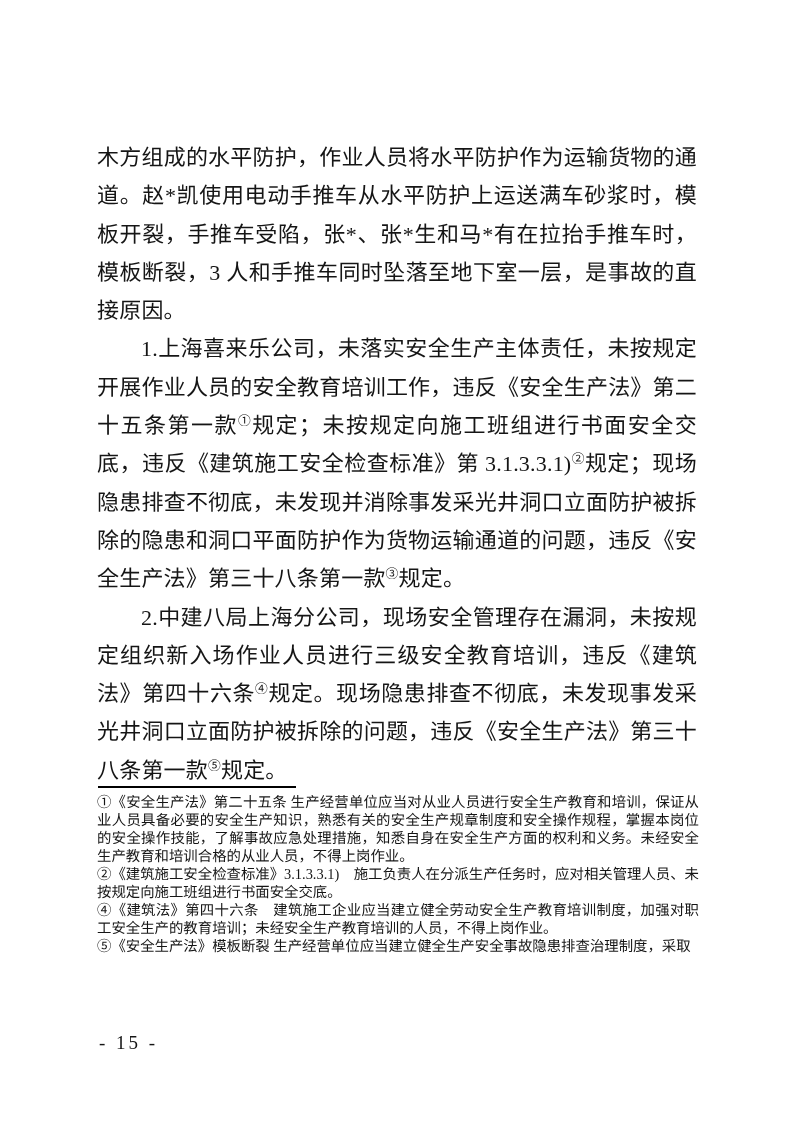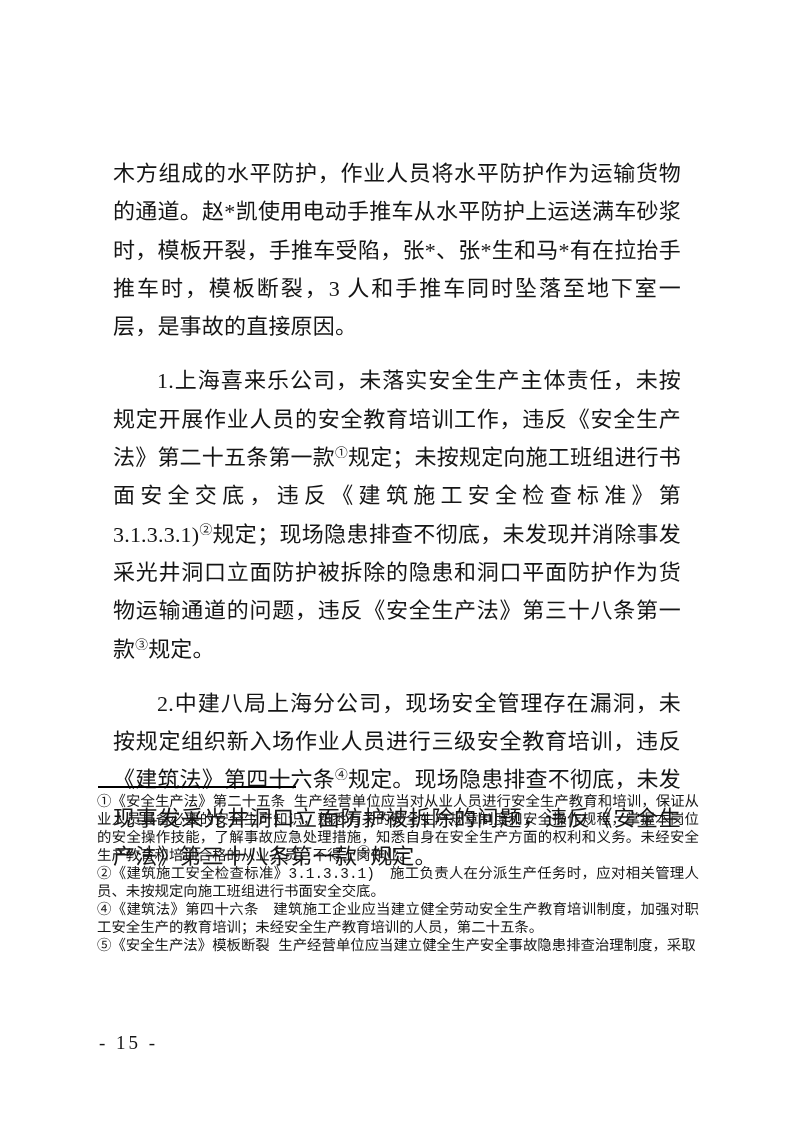--- a/index.html
+++ b/index.html
@@ -20,21 +20,21 @@
     position: absolute;
     top: 139px;
     left: 97px;
     width: 600px;
     font-size: 22px;
     line-height: 38.3px;
     letter-spacing: 0.2px;
     text-align: justify;
   }
   .body-text p.para {
-    margin: 16px;
+    margin: 0;
     padding: 0;
   }
   .body-text p.para.indent {
     text-indent: 2em;
   }
   .body-text sup.fnref {
     font-size: 0.58em;
     line-height: 0;
     vertical-align: super;
   }
@@ -47,21 +47,20 @@
     background: #000000;
   }
   .footnotes {
     position: absolute;
     top: 793px;
     left: 97px;
     width: 602px;
     font-size: 14.4px;
     line-height: 18px;
     text-align: justify;
-    font-family: Liberation Mono, monospace;
   }
   .footnotes p.footnote {
     margin: 0;
     padding: 0;
   }
   .page-number {
     position: absolute;
     top: 1032px;
     left: 99px;
     font-size: 19px;
@@ -75,17 +74,17 @@
 <div class="page">
   <div class="body-text">
       <p class="para"><span>木方组成的水平防护，作业人员将水平防护作为运输货物的通道。赵*凯使用电动手推车从水平防护上运送满车砂浆时，模板开裂，手推车受陷，张*、张*生和马*有在拉抬手推车时，模板断裂，3 人和手推车同时坠落至地下室一层，是事故的直接原因。</span></p>
       <p class="para indent"><span>1.上海喜来乐公司，未落实安全生产主体责任，未按规定开展作业人员的安全教育培训工作，违反《安全生产法》第二十五条第一款</span><sup class="fnref">①</sup><span>规定；未按规定向施工班组进行书面安全交底，违反《建筑施工安全检查标准》第 3.1.3.3.1)</span><sup class="fnref">②</sup><span>规定；现场隐患排查不彻底，未发现并消除事发采光井洞口立面防护被拆除的隐患和洞口平面防护作为货物运输通道的问题，违反《安全生产法》第三十八条第一款</span><sup class="fnref">③</sup><span>规定。</span></p>
       <p class="para indent"><span>2.中建八局上海分公司，现场安全管理存在漏洞，未按规定组织新入场作业人员进行三级安全教育培训，违反《建筑法》第四十六条</span><sup class="fnref">④</sup><span>规定。现场隐患排查不彻底，未发现事发采光井洞口立面防护被拆除的问题，违反《安全生产法》第三十八条第一款</span><sup class="fnref">⑤</sup><span>规定。</span></p>
     </div>
   <div class="footnote-sep"></div>
   <div class="footnotes">
       <p class="footnote">①《安全生产法》第二十五条 生产经营单位应当对从业人员进行安全生产教育和培训，保证从业人员具备必要的安全生产知识，熟悉有关的安全生产规章制度和安全操作规程，掌握本岗位的安全操作技能，了解事故应急处理措施，知悉自身在安全生产方面的权利和义务。未经安全生产教育和培训合格的从业人员，不得上岗作业。</p>
       <p class="footnote">②《建筑施工安全检查标准》3.1.3.3.1)　施工负责人在分派生产任务时，应对相关管理人员、未按规定向施工班组进行书面安全交底。</p>
-      <p class="footnote">④《建筑法》第四十六条　建筑施工企业应当建立健全劳动安全生产教育培训制度，加强对职工安全生产的教育培训；未经安全生产教育培训的人员，第二十五条。</p>
+      <p class="footnote">④《建筑法》第四十六条　建筑施工企业应当建立健全劳动安全生产教育培训制度，加强对职工安全生产的教育培训；未经安全生产教育培训的人员，不得上岗作业。</p>
       <p class="footnote">⑤《安全生产法》模板断裂 生产经营单位应当建立健全生产安全事故隐患排查治理制度，采取</p>
     </div>
   <div class="page-number">- 15 -</div>
 </div>
 
 </body></html>

